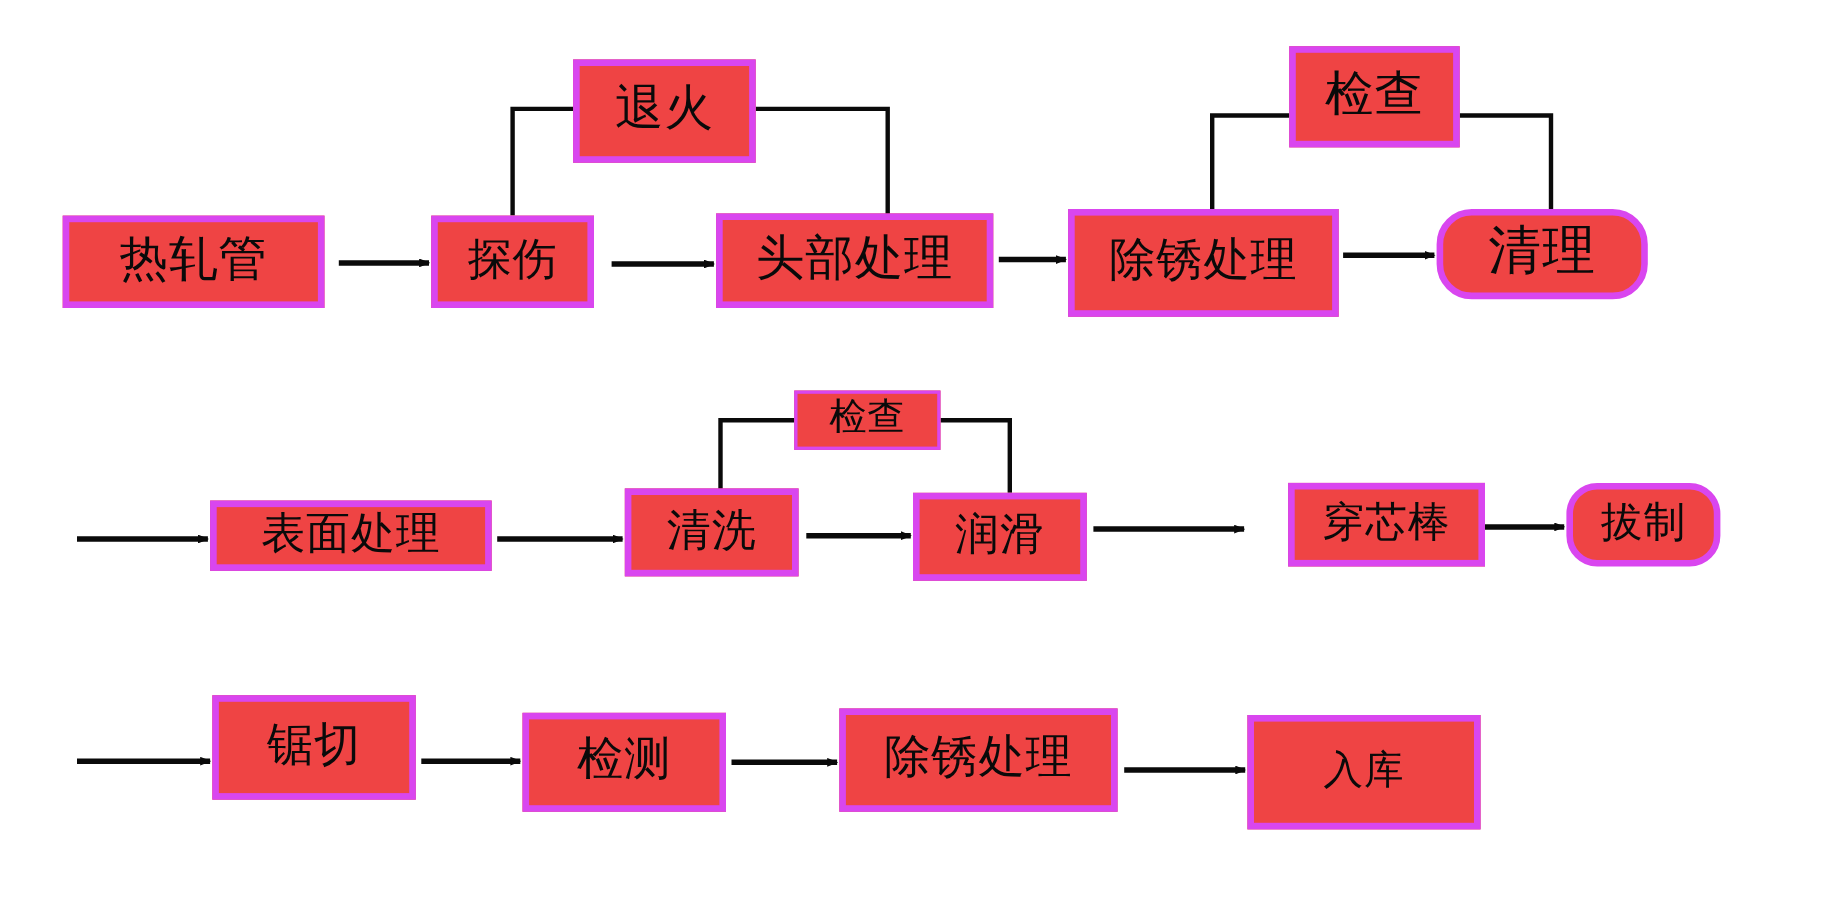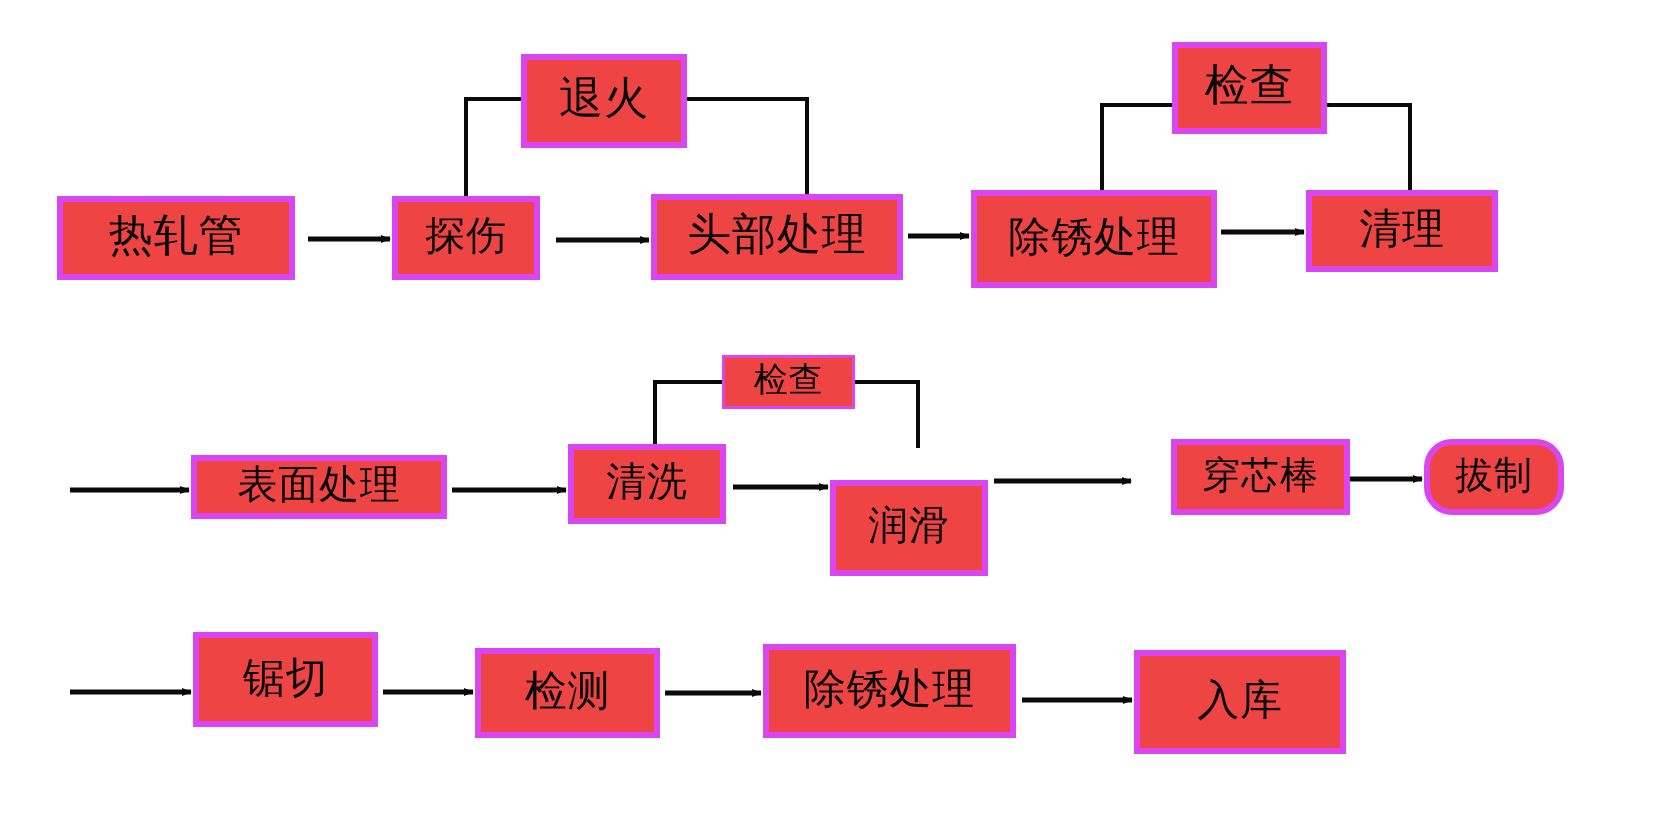--- a/index.html
+++ b/index.html
@@ -93,48 +93,48 @@
       </div>
       <div class="node-box" style="left: 651px; top: 194px; width: 252px; height: 86px; font-size: 44px;">
         <span class="node-label">头部处理</span>
       </div>
       <div class="node-box" style="left: 971px; top: 190px; width: 246px; height: 98px; font-size: 42px; text-align: right;">
         <span class="node-label">除锈处理</span>
       </div>
       <div class="node-box" style="left: 1172px; top: 42px; width: 155px; height: 92px; font-size: 44px;">
         <span class="node-label">检查</span>
       </div>
-      <div class="node-box" style="left: 1306px; top: 190px; width: 192px; height: 82px; font-size: 42px;">
+      <div class="node-box" style="left: 1306px; top: 190px; width: 192px; height: 82px; font-size: 48px; border-radius: 32px;">
         <span class="node-label">清理</span>
       </div>
       <div class="node-box" style="left: 191px; top: 455px; width: 256px; height: 64px; font-size: 40px;">
         <span class="node-label">表面处理</span>
       </div>
       <div class="node-box" style="left: 568px; top: 444px; width: 158px; height: 80px; font-size: 40px;">
         <span class="node-label">清洗</span>
       </div>
       <div class="node-box box-thin" style="left: 722px; top: 355px; width: 133px; height: 54px; font-size: 34px;">
         <span class="node-label">检查</span>
       </div>
-      <div class="node-box" style="left: 830px; top: 448px; width: 158px; height: 96px; font-size: 40px; margin-top: 32px;">
+      <div class="node-box" style="left: 830px; top: 448px; width: 158px; height: 80px; font-size: 40px;">
         <span class="node-label">润滑</span>
       </div>
       <div class="node-box" style="left: 1171px; top: 439px; width: 179px; height: 76px; font-size: 38px;">
         <span class="node-label">穿芯棒</span>
       </div>
       <div class="node-box" style="left: 1424px; top: 439px; width: 140px; height: 76px; font-size: 38px; border-radius: 28px;">
         <span class="node-label">拔制</span>
       </div>
       <div class="node-box" style="left: 193px; top: 632px; width: 185px; height: 95px; font-size: 42px;">
         <span class="node-label">锯切</span>
       </div>
       <div class="node-box" style="left: 475px; top: 648px; width: 185px; height: 90px; font-size: 42px;">
         <span class="node-label">检测</span>
       </div>
       <div class="node-box" style="left: 763px; top: 644px; width: 253px; height: 94px; font-size: 42px;">
         <span class="node-label">除锈处理</span>
       </div>
-      <div class="node-box" style="left: 1134px; top: 650px; width: 212px; height: 104px; font-size: 42px;">
+      <div class="node-box" style="left: 1134px; top: 650px; width: 212px; height: 104px; font-size: 36px;">
         <span class="node-label">入库</span>
       </div>
     </div>
 
 </div>
 
 </body></html>

